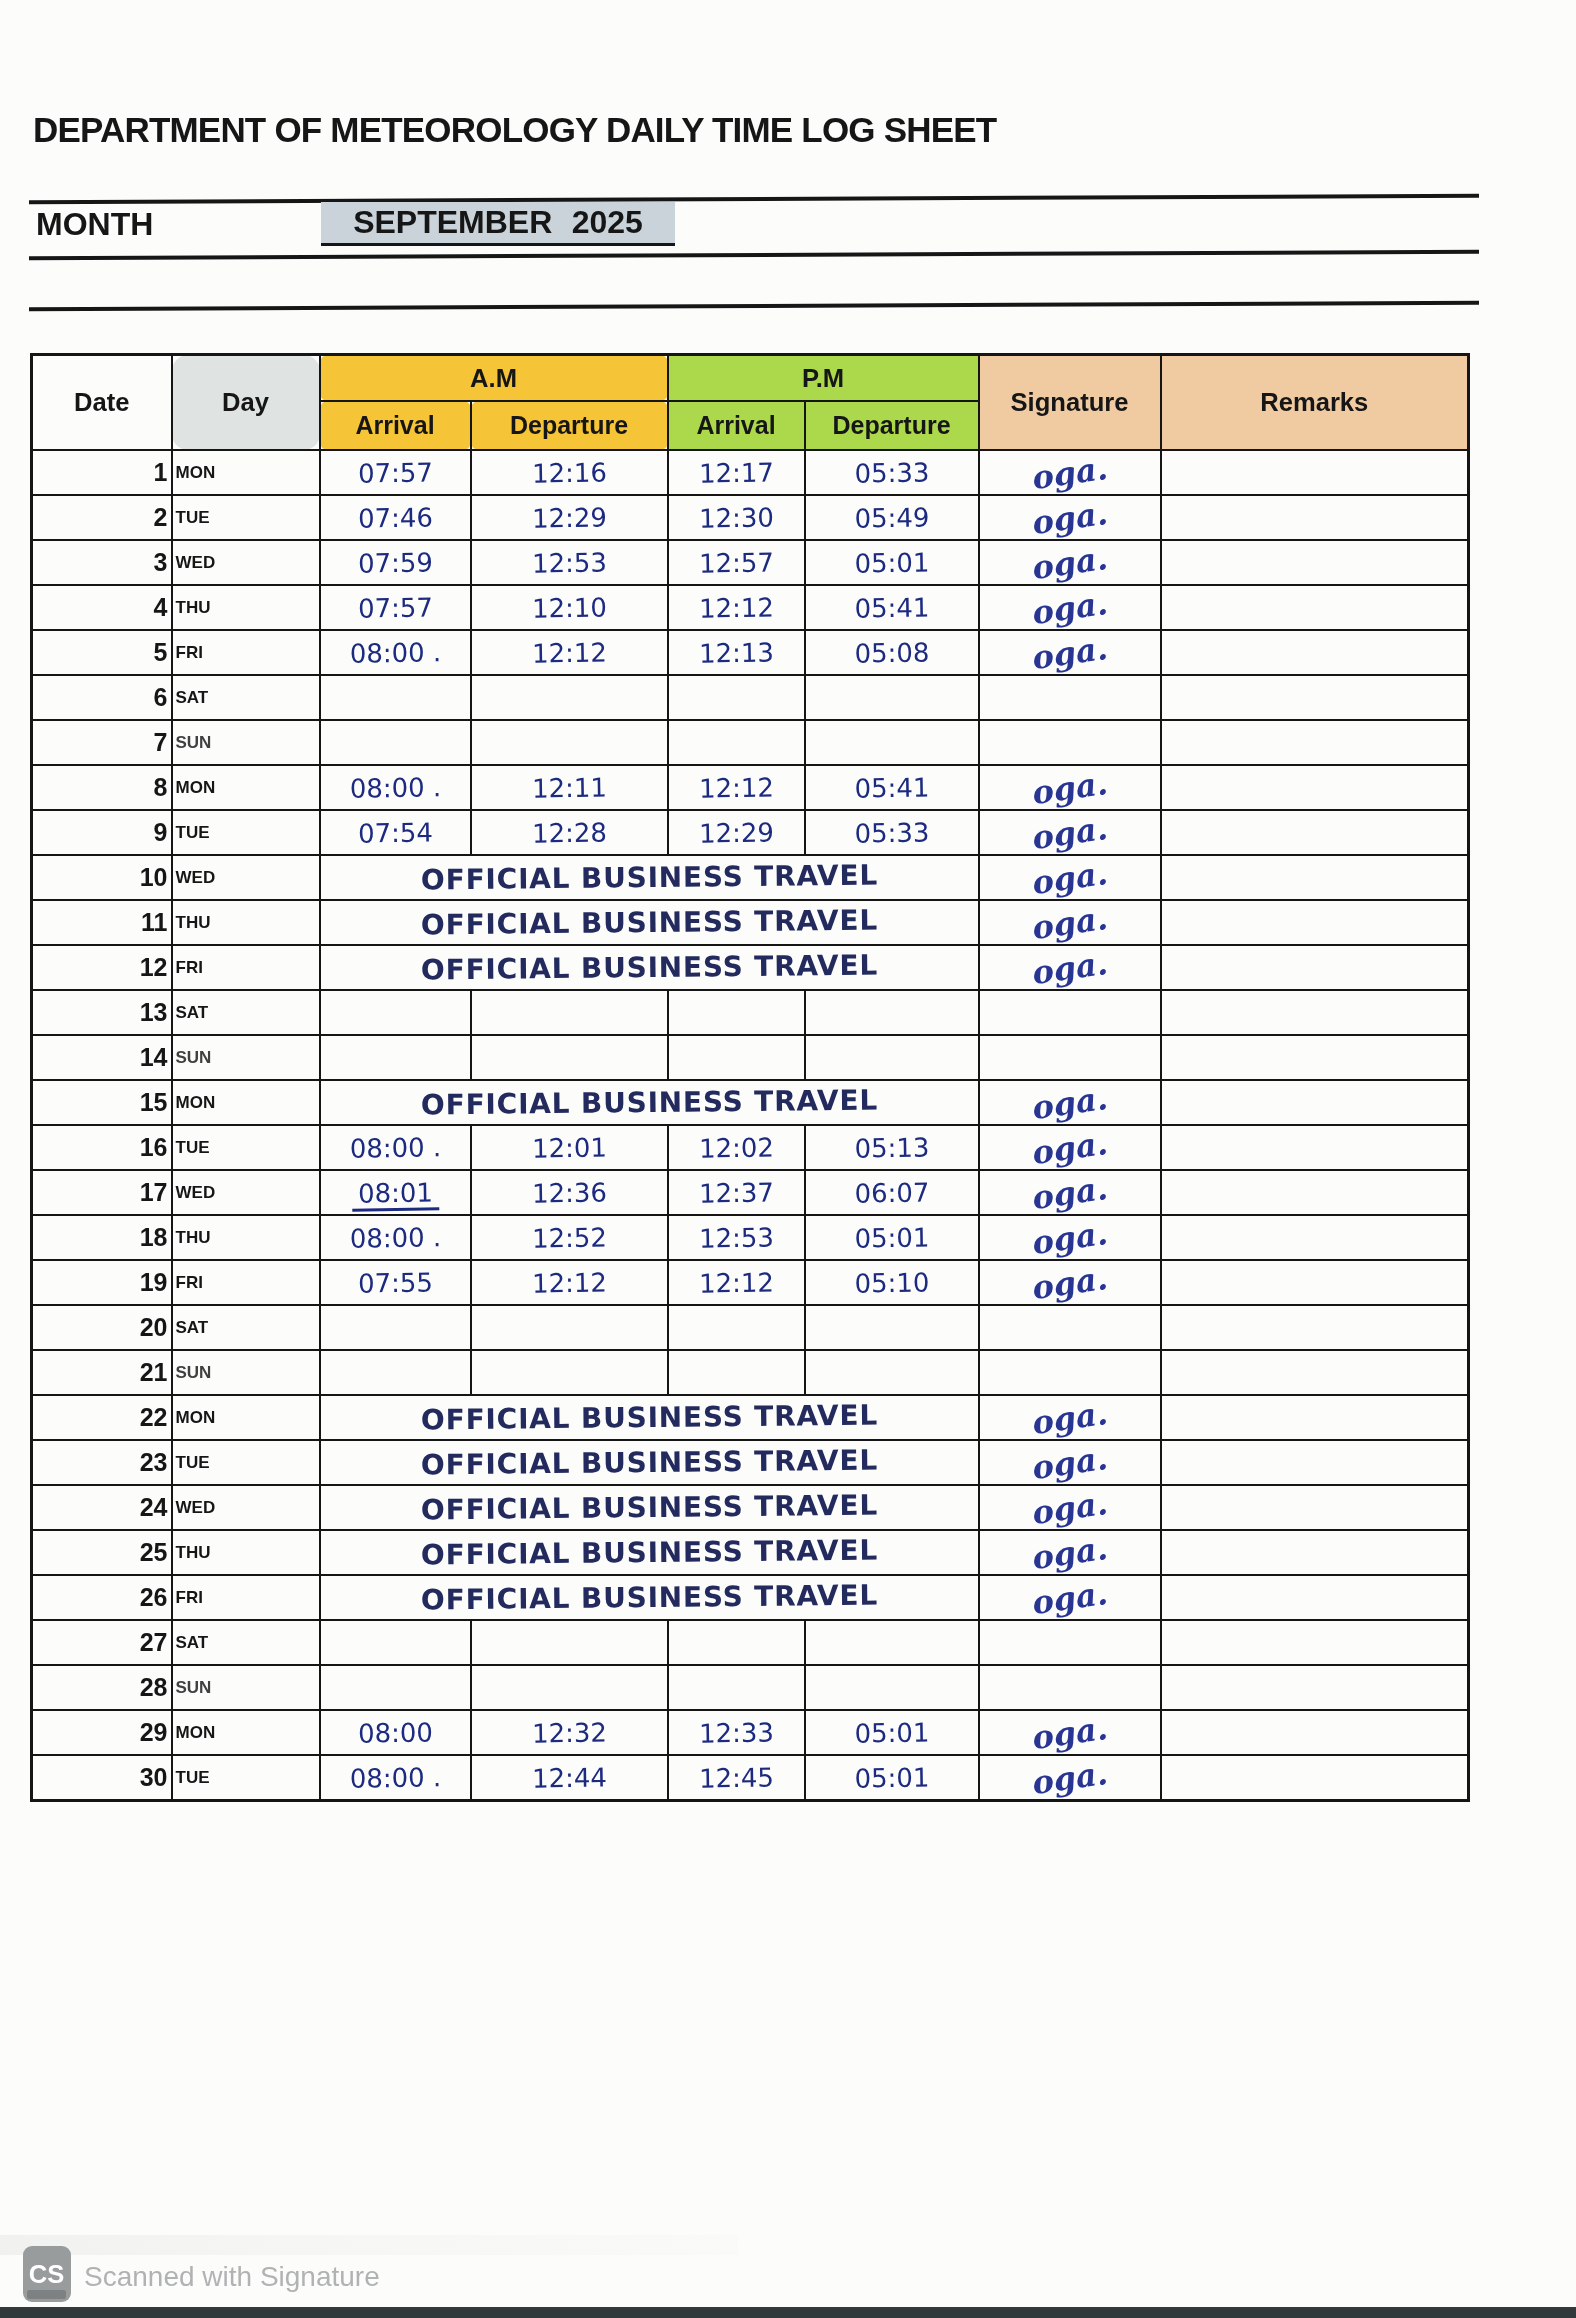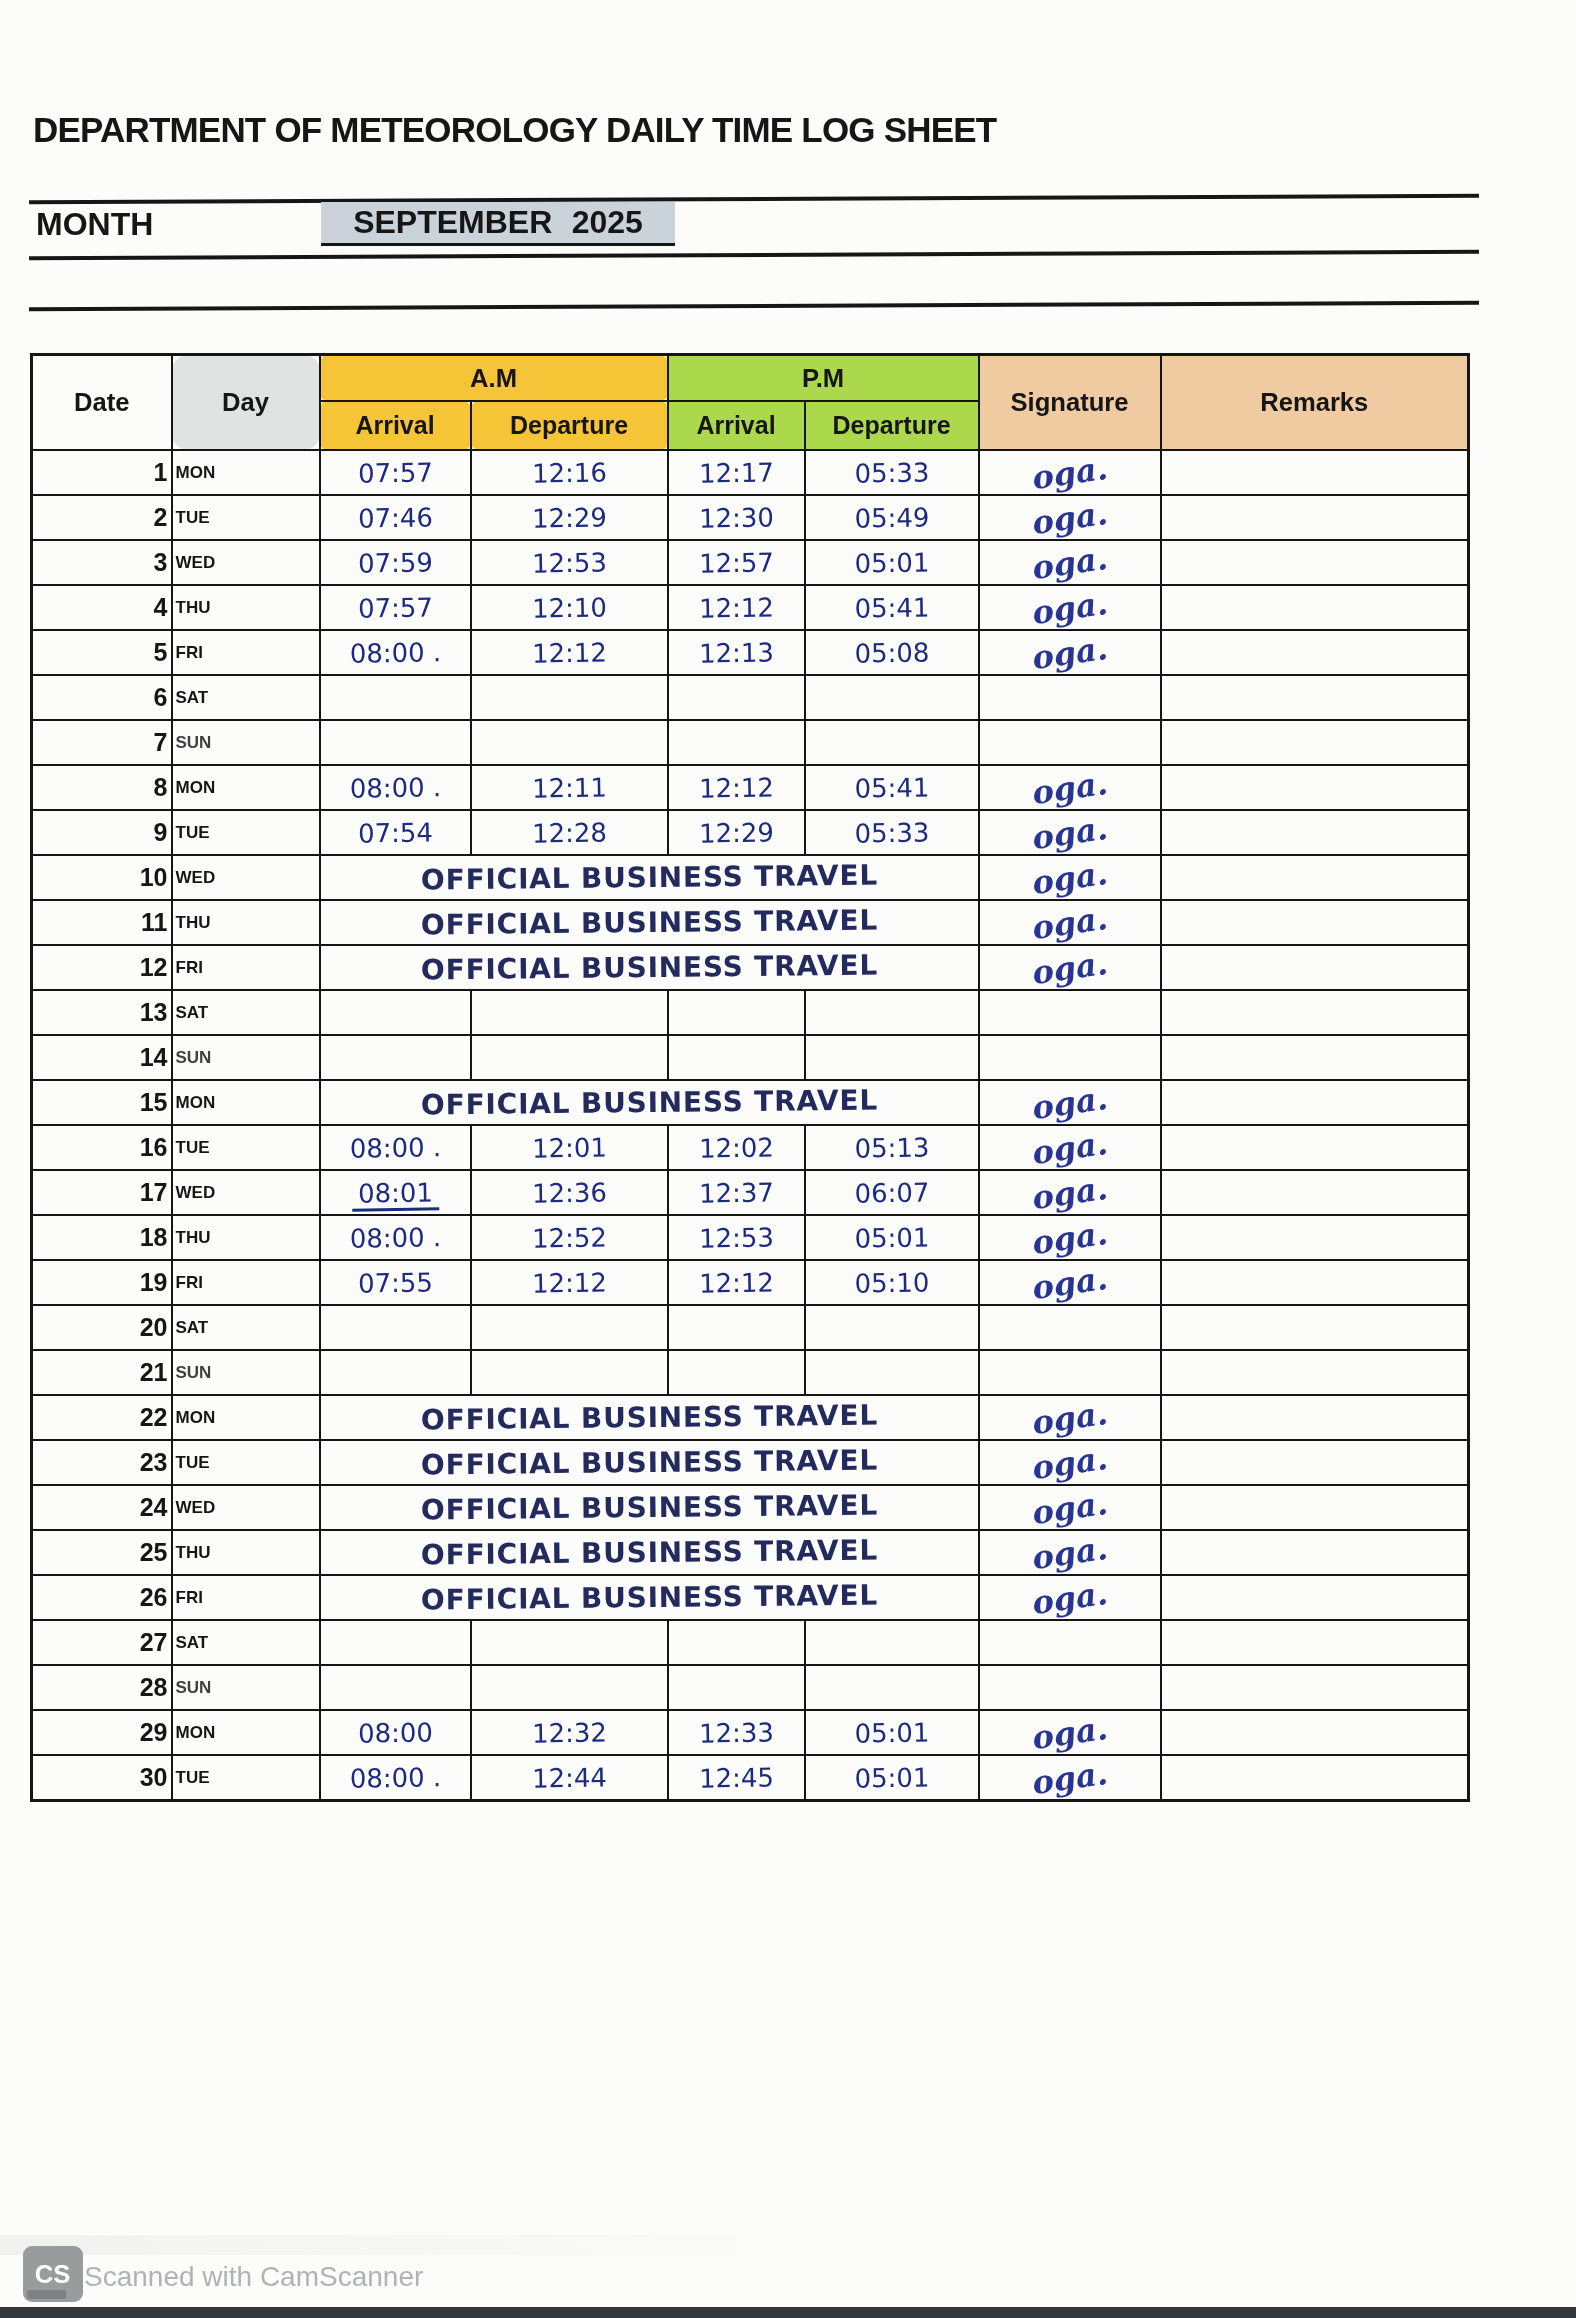--- a/index.html
+++ b/index.html
@@ -77,21 +77,21 @@
     transform:rotate(-0.6deg);
   }
   td.sig-cell{text-align:center;}
   .sig{
     display:inline-block;
     font-family:"DejaVu Serif", serif;font-style:italic;font-weight:bold;
     color:#283593;font-size:32px;transform:rotate(-8deg);
   }
   
   .cs-badge{
-    position:absolute;left:22.6px;top:2246px;width:60px;height:56px;
+    position:absolute;left:22.6px;top:2246px;width:48px;height:56px;
     background:#989c9c;border-radius:9px;
     display:flex;align-items:center;justify-content:center;
     font-size:25.6px;font-weight:bold;color:#ffffff;
   }
   .cs-badge::after{
     content:"";position:absolute;left:4.5px;bottom:3px;width:39px;height:9px;
     background:#7d8182;border-radius:2.3px;
   }
   .cs-text{
     position:absolute;left:84px;top:2261px;
@@ -419,17 +419,17 @@
           <td class="hand">12:45</td>
           <td class="hand">05:01</td>
           <td class="sig-cell"><span class="sig">oga.</span></td>
           <td></td>
         </tr>
       </tbody>
   </table>
 
   <div class="smudge"></div>
   <div class="cs-badge">CS</div>
-  <div class="cs-text">Scanned with CamScanner</div>
+  <div class="cs-text">Scanned with Signature</div>
   <div class="bottom-bar"></div>
 
 </div>
 
 
 </body></html>

